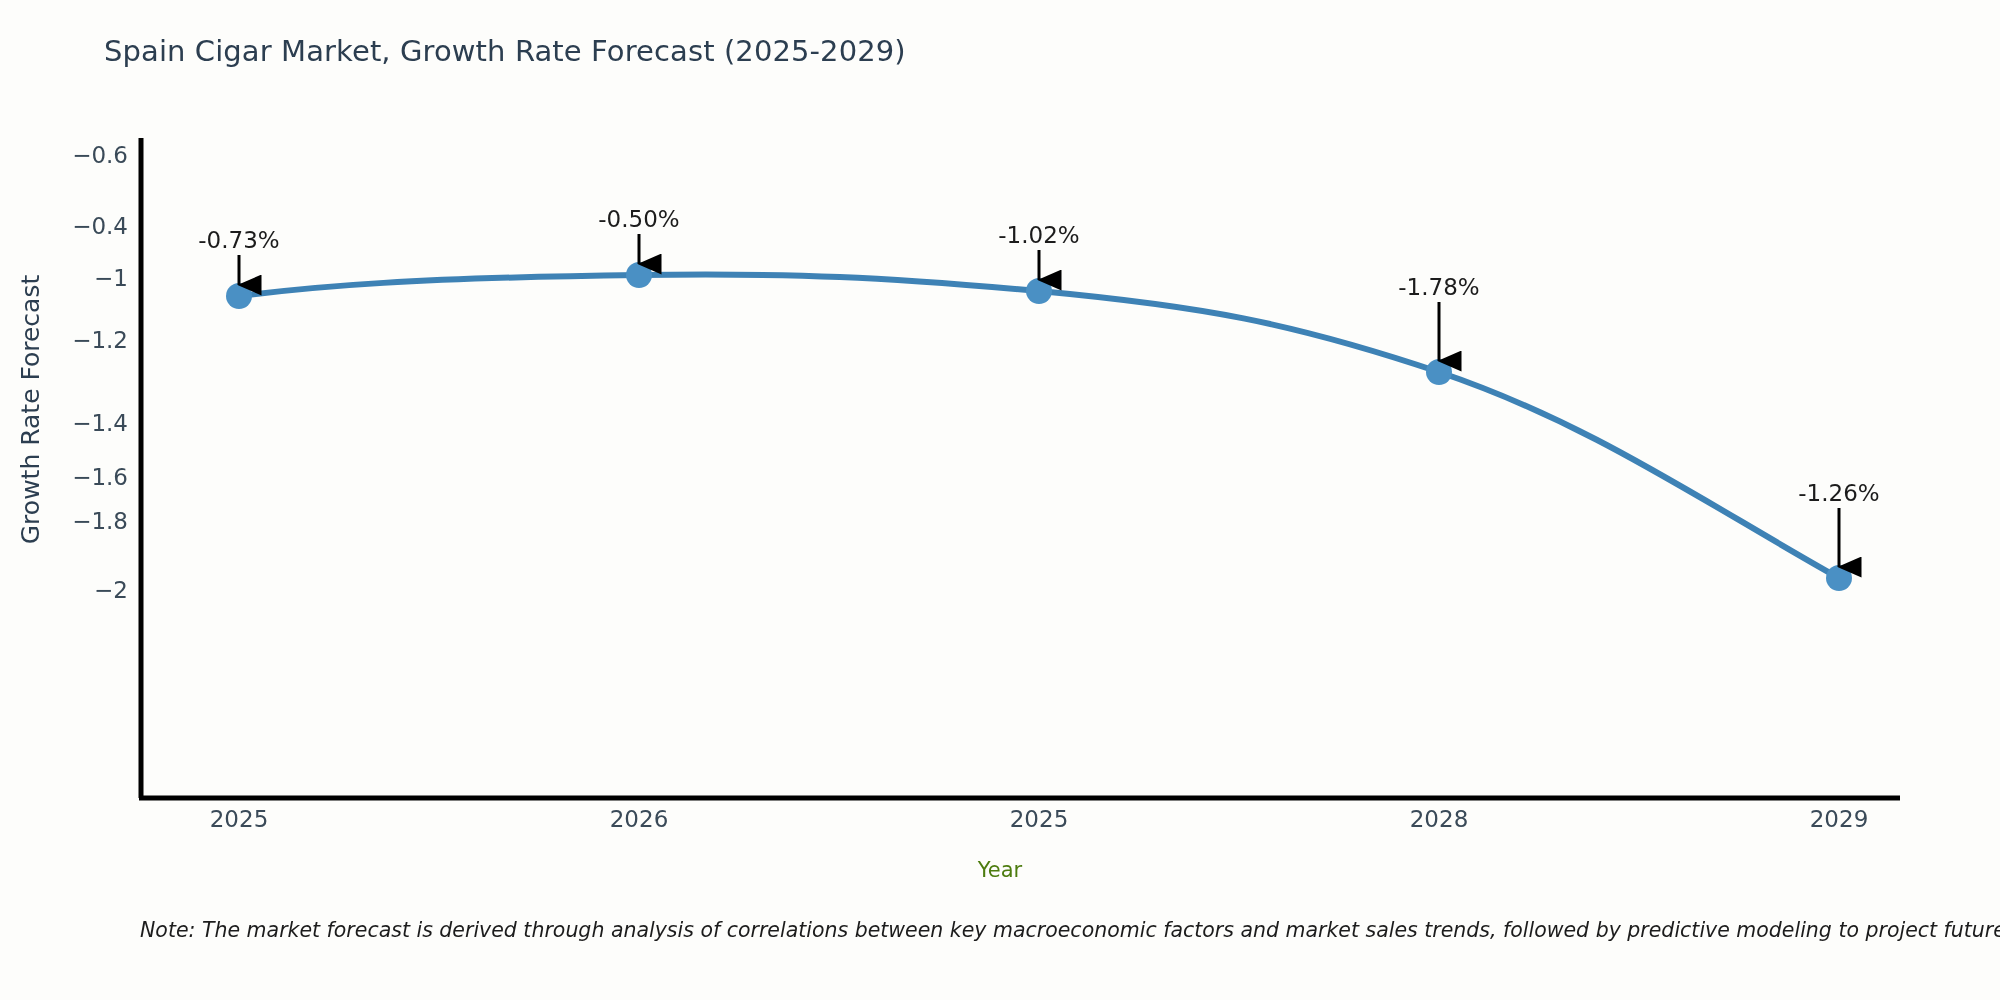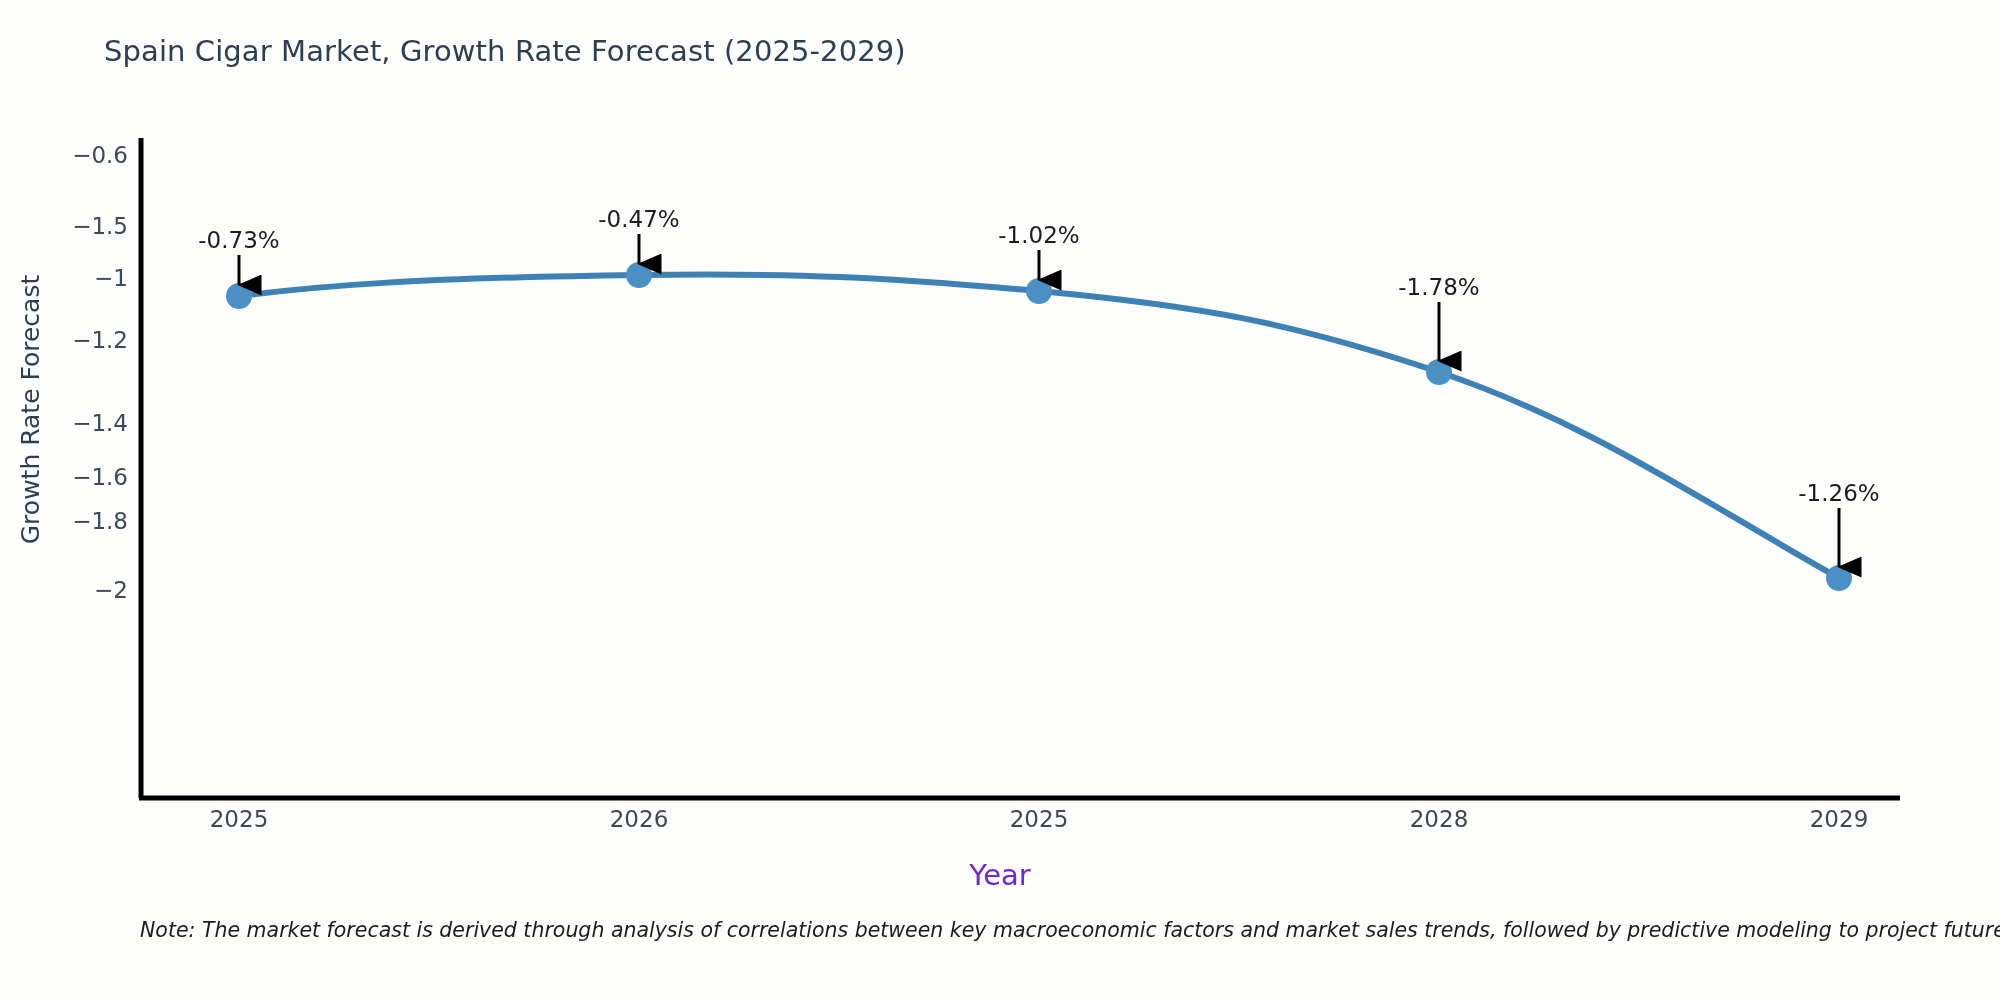--- a/index.html
+++ b/index.html
@@ -41,22 +41,22 @@
     font-size: 25px;
     color: #2c3e50;
     white-space: nowrap;
   }
   .xlabel {
     position: absolute;
     left: 0;
     top: 858px;
     width: 2000px;
     text-align: center;
-    font-size: 29px;
-    color: #6d28d9;
+    font-size: 21px;
+    color: #4d7c0f;
   }
   #plot-svg {
     position: absolute;
     left: 0; top: 0;
   }
   .ytick {
     position: absolute;
     right: 0;
     font-size: 23px;
     color: #3a4a58;
@@ -105,21 +105,21 @@
   <div class="chart-title">Spain Cigar Market, Growth Rate Forecast (2025-2029)</div>
 
   <div class="ylabel">Growth Rate Forecast</div>
 
   <div class="xlabel">Year</div>
 
   <div class="ytick-wrap" style="top:155px">
     <div class="ytick">−0.6</div>
   </div>
   <div class="ytick-wrap" style="top:226px">
-    <div class="ytick">−1.5</div>
+    <div class="ytick">−0.4</div>
   </div>
   <div class="ytick-wrap" style="top:278px">
     <div class="ytick">−1</div>
   </div>
   <div class="ytick-wrap" style="top:340px">
     <div class="ytick">−1.2</div>
   </div>
   <div class="ytick-wrap" style="top:423px">
     <div class="ytick">−1.4</div>
   </div>
@@ -155,21 +155,21 @@
     </defs>
 
     <line x1="239" y1="255" x2="239" y2="285" stroke="#000000" stroke-width="3" marker-end="url(#arrowhead)"></line>
     <line x1="639" y1="234" x2="639" y2="264" stroke="#000000" stroke-width="3" marker-end="url(#arrowhead)"></line>
     <line x1="1039" y1="250" x2="1039" y2="280" stroke="#000000" stroke-width="3" marker-end="url(#arrowhead)"></line>
     <line x1="1439" y1="302" x2="1439" y2="361" stroke="#000000" stroke-width="3" marker-end="url(#arrowhead)"></line>
     <line x1="1839" y1="508" x2="1839" y2="567" stroke="#000000" stroke-width="3" marker-end="url(#arrowhead)"></line>
   </svg>
 
   <div class="annot" style="left:239px; top:227px">-0.73%</div>
-  <div class="annot" style="left:639px; top:206px">-0.47%</div>
+  <div class="annot" style="left:639px; top:206px">-0.50%</div>
   <div class="annot" style="left:1039px; top:222px">-1.02%</div>
   <div class="annot" style="left:1439px; top:274px">-1.78%</div>
   <div class="annot" style="left:1839px; top:480px">-1.26%</div>
 
   <div class="xtick" style="left:239px">2025</div>
   <div class="xtick" style="left:639px">2026</div>
   <div class="xtick" style="left:1039px">2025</div>
   <div class="xtick" style="left:1439px">2028</div>
   <div class="xtick" style="left:1839px">2029</div>
 

